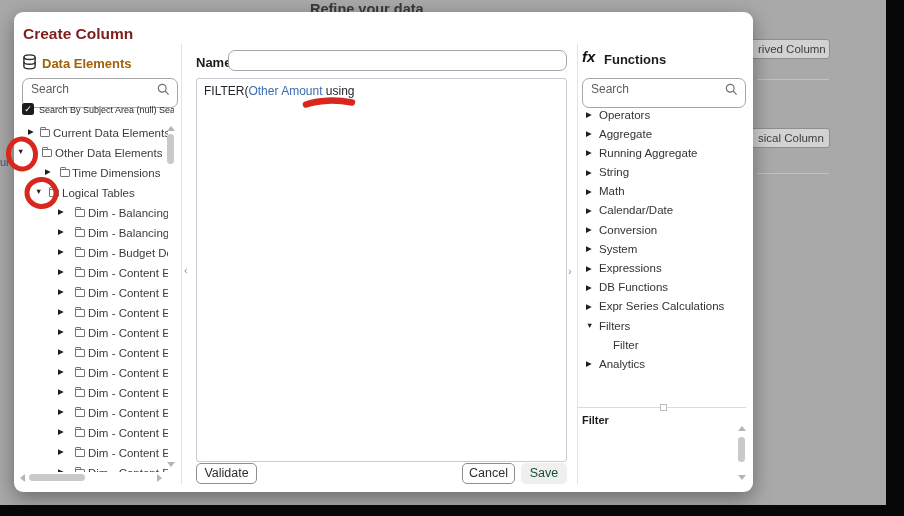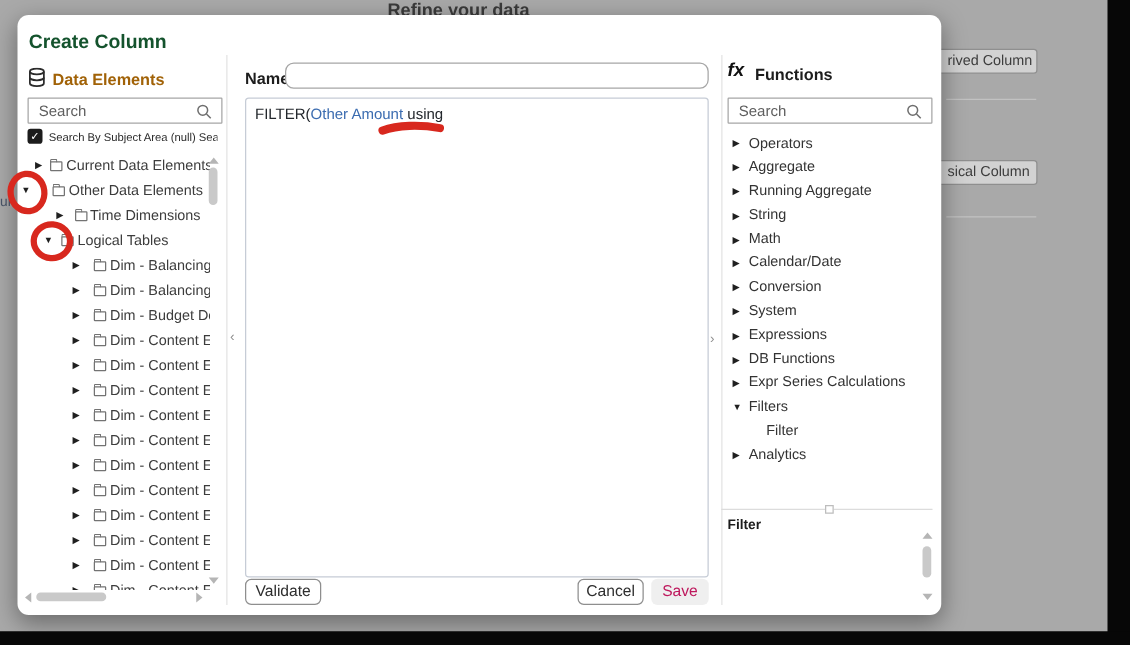--- a/index.html
+++ b/index.html
@@ -17,30 +17,30 @@
   .bg-btn1 { left: 747px; top: 39px; width: 83px; }
   .bg-btn2 { left: 747px; top: 128px; width: 83px; }
   .bg-line { position: absolute; height: 1px; background: #c2c2c2; z-index: 0; }
   .bg-line1 { left: 757px; top: 79px;  width: 72px; }
   .bg-line2 { left: 757px; top: 173px; width: 72px; }
   .bg-frag { position: absolute; left: 0; top: 156px; font-size: 11px; color: #4a5568; z-index: 0; }
 
   
   .dialog { position: absolute; left: 14px; top: 12px; width: 739px; height: 480px; background: #fff;
             border-radius: 9px; box-shadow: 0 6px 20px rgba(0,0,0,.38); z-index: 2; }
-  .dlg-title { position: absolute; left: 9px; top: 13px; font-size: 15.5px; font-weight: 700; color: #14532d; }
+  .dlg-title { position: absolute; left: 9px; top: 13px; font-size: 15.5px; font-weight: 700; color: #7f1d1d; }
 
   .panel-divider { position: absolute; top: 32px; bottom: 8px; width: 1px; background: #e3e3e3; }
   .pd-left  { left: 167px; } .pd-right { left: 563px; }
   .split-chev { position: absolute; font-size: 11px; color: #8f8f8f; line-height: 1; }
 
   
   .lp-header-icon { position: absolute; left: 8px; top: 42px; }
   .lp-header { position: absolute; left: 28px; top: 44px; font-size: 13px; font-weight: 600; color: #a16207; }
-  .searchbox { position: absolute; height: 21px; border: 1px solid #a6a6a6; border-radius: 1px; background: #fff; }
+  .searchbox { position: absolute; height: 30px; border: 1px solid #a6a6a6; border-radius: 7px; background: #fff; }
   .searchbox input { position: absolute; left: 8px; top: 0; width: calc(100% - 28px); height: 19px; border: 0; outline: 0;
                      font-size: 12px; color: #333; font-family: "Liberation Sans", sans-serif; background: transparent; }
   .searchbox input::placeholder { color: #5e5e5e; opacity: 1; }
   .searchbox svg { position: absolute; right: 7px; top: 4px; }
   .sb-left  { left: 8px;   top: 66px; width: 156px; }
   .sb-right { left: 568px; top: 66px; width: 164px; }
 
   .cb-row { position: absolute; left: 8px; top: 91px; width: 152px; height: 14px; }
   .cb-box { position: absolute; left: 0; top: 0; width: 12px; height: 12px; background: #1c1c1c; border-radius: 2.5px;
             color: #fff; font-size: 9px; line-height: 12px; text-align: center; }
@@ -69,21 +69,21 @@
   .formula-box { position: absolute; left: 182px; top: 66px; width: 371px; height: 384px; border: 1px solid #c6ccd6;
                  border-radius: 3px; background: #fff; }
   .formula-text { position: absolute; left: 7px; top: 5px; font-size: 12px; color: #23272c; white-space: pre; }
   .formula-text .hl { color: #3b6cb0; }
 
   .btn { position: absolute; height: 21px; background: #fff; border: 1px solid #8e8e8e; border-radius: 5px;
          font-size: 12.5px; color: #2e2e2e; text-align: center; line-height: 19px; cursor: pointer; font-family: "Liberation Sans", sans-serif; }
   .btn-validate { left: 182px; top: 451px; width: 61px; }
   .btn-cancel   { left: 448px; top: 451px; width: 53px; }
   .btn-save { position: absolute; left: 507px; top: 451px; width: 46px; height: 21px; background: #efefef; border: 0;
-              border-radius: 5px; font-size: 12.5px; color: #be185d; text-align: center; line-height: 21px; }
+              border-radius: 5px; font-size: 12.5px; color: #14532d; text-align: center; line-height: 21px; }
 
   
   .fx-icon { position: absolute; left: 568px; top: 36px; font-size: 15px; font-style: italic; font-weight: 600; color: #111; }
   .fx-header { position: absolute; left: 590px; top: 40px; font-size: 13px; font-weight: 600; color: #1d1d1d; }
   .fn-list { position: absolute; left: 568px; top: 94px; width: 164px; }
   .frow { position: relative; height: 19.2px; }
   .frow .ar { position: absolute; left: 4px; top: 5px; font-size: 7.5px; color: #1f1f1f; line-height: 1; }
   .frow .lb { position: absolute; left: 17px; top: 2.5px; font-size: 11.5px; color: #333; white-space: nowrap; }
   .frow.leaf .lb { left: 31px; }
 

